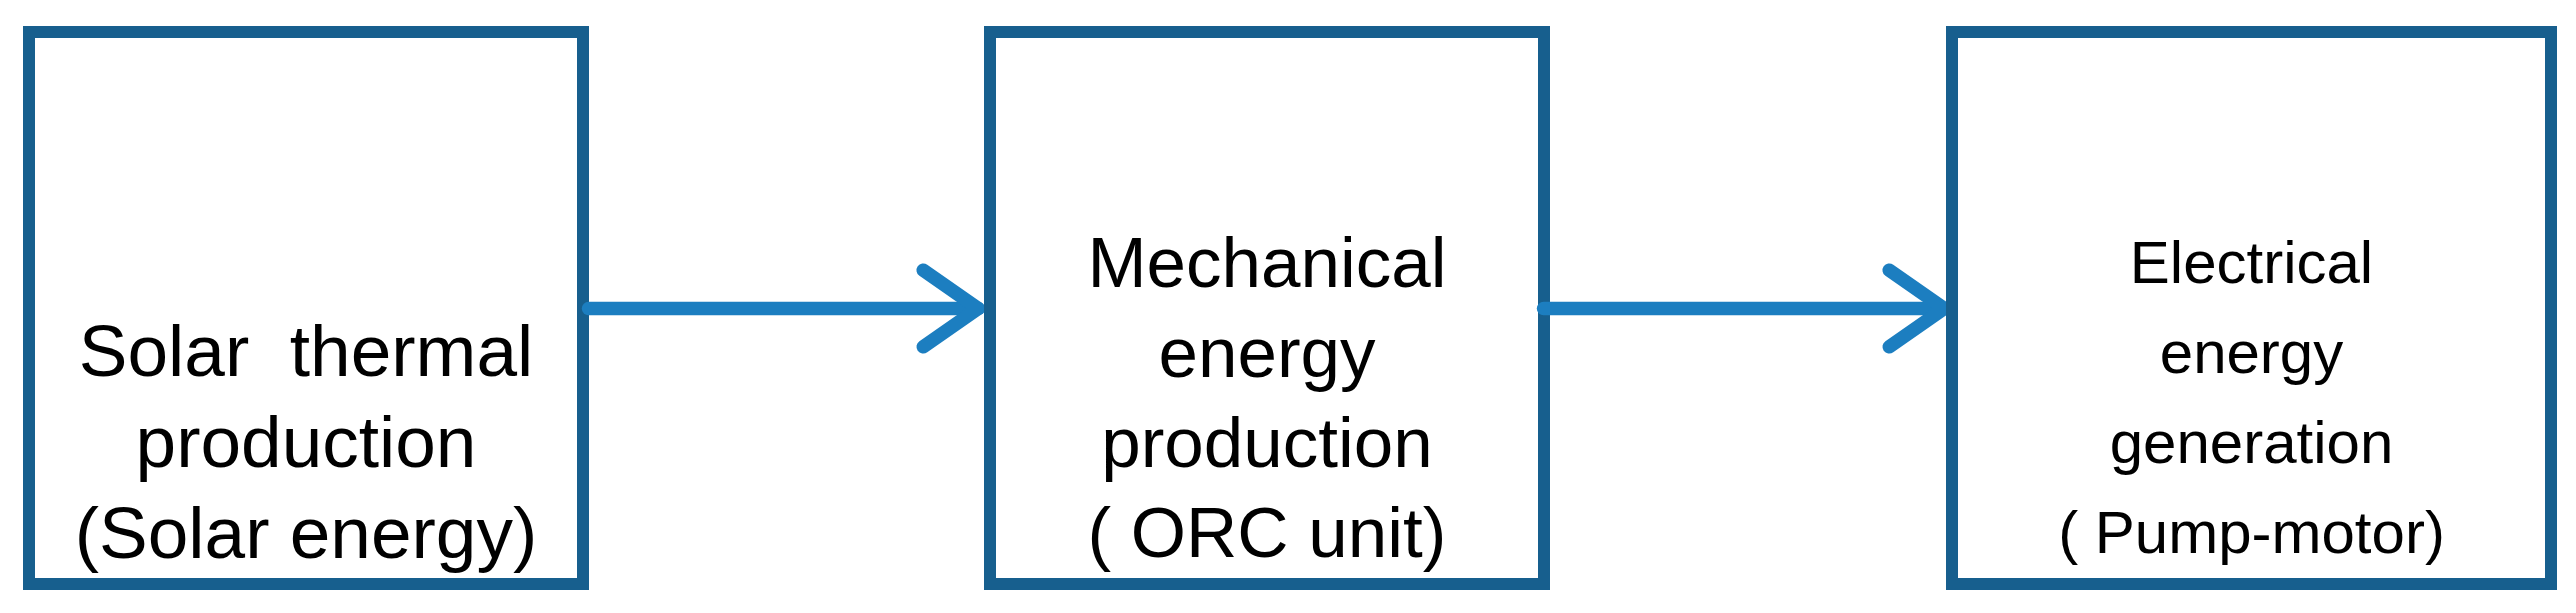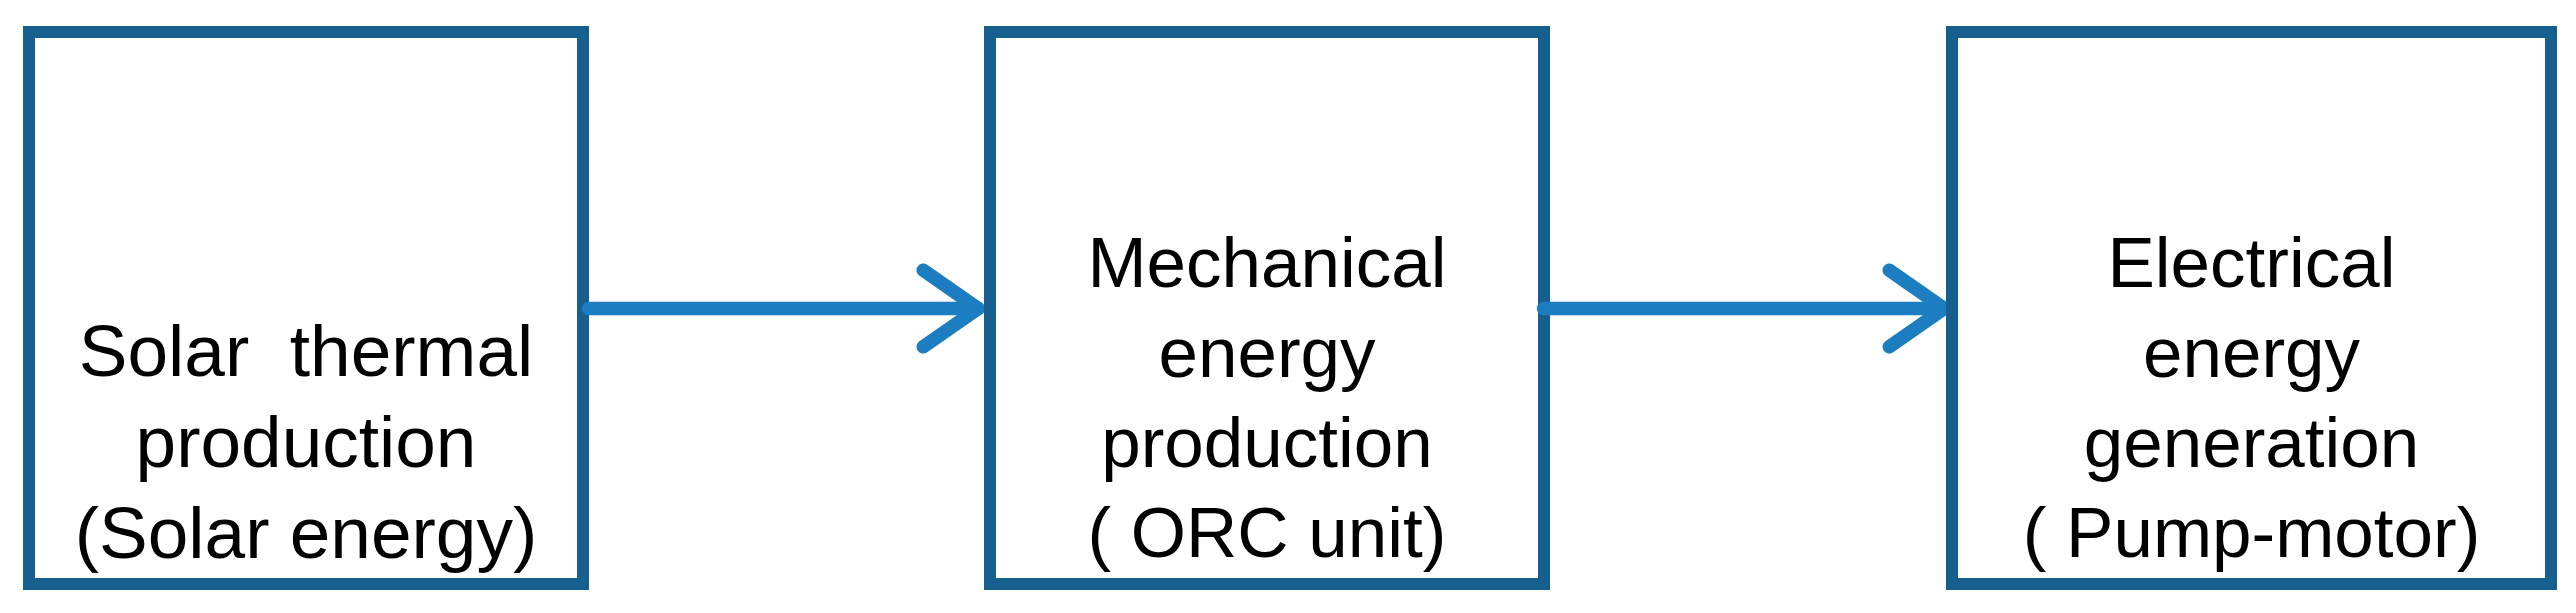--- a/index.html
+++ b/index.html
@@ -73,20 +73,20 @@
   <div class="flow-arrow" style="left: 1540px; top: 263px; width: 417px; height: 91px;">
     <svg viewBox="0 0 456 100" preserveAspectRatio="none" aria-hidden="true" width="417" height="91">
       <g fill="none" stroke-linecap="round" stroke-linejoin="round">
         <line class="shaft" x1="4" y1="50" x2="442" y2="50" stroke="#1C7EC0" stroke-width="15"></line>
         <polyline class="head" points="382,8 442,50 382,92" stroke="#1C7EC0" stroke-width="15"></polyline>
       </g>
     </svg>
   </div>
 
   <div class="flow-box" style="left: 1946px; top: 25.6px; width: 611px; height: 564px; border-width: 12.8px; border-color: rgb(23, 95, 142); background: rgb(255, 255, 255); padding-top: 102px;">
-    <div class="box-label" style="font-size: 71px; line-height: 90px; color: rgb(0, 0, 0);">Electrical
+    <div class="box-label" style="font-size: 60px; line-height: 90px; color: rgb(0, 0, 0);">Electrical
 energy
 generation
 ( Pump-motor)</div>
   </div>
 
 </div>
 
 
 </body></html>

